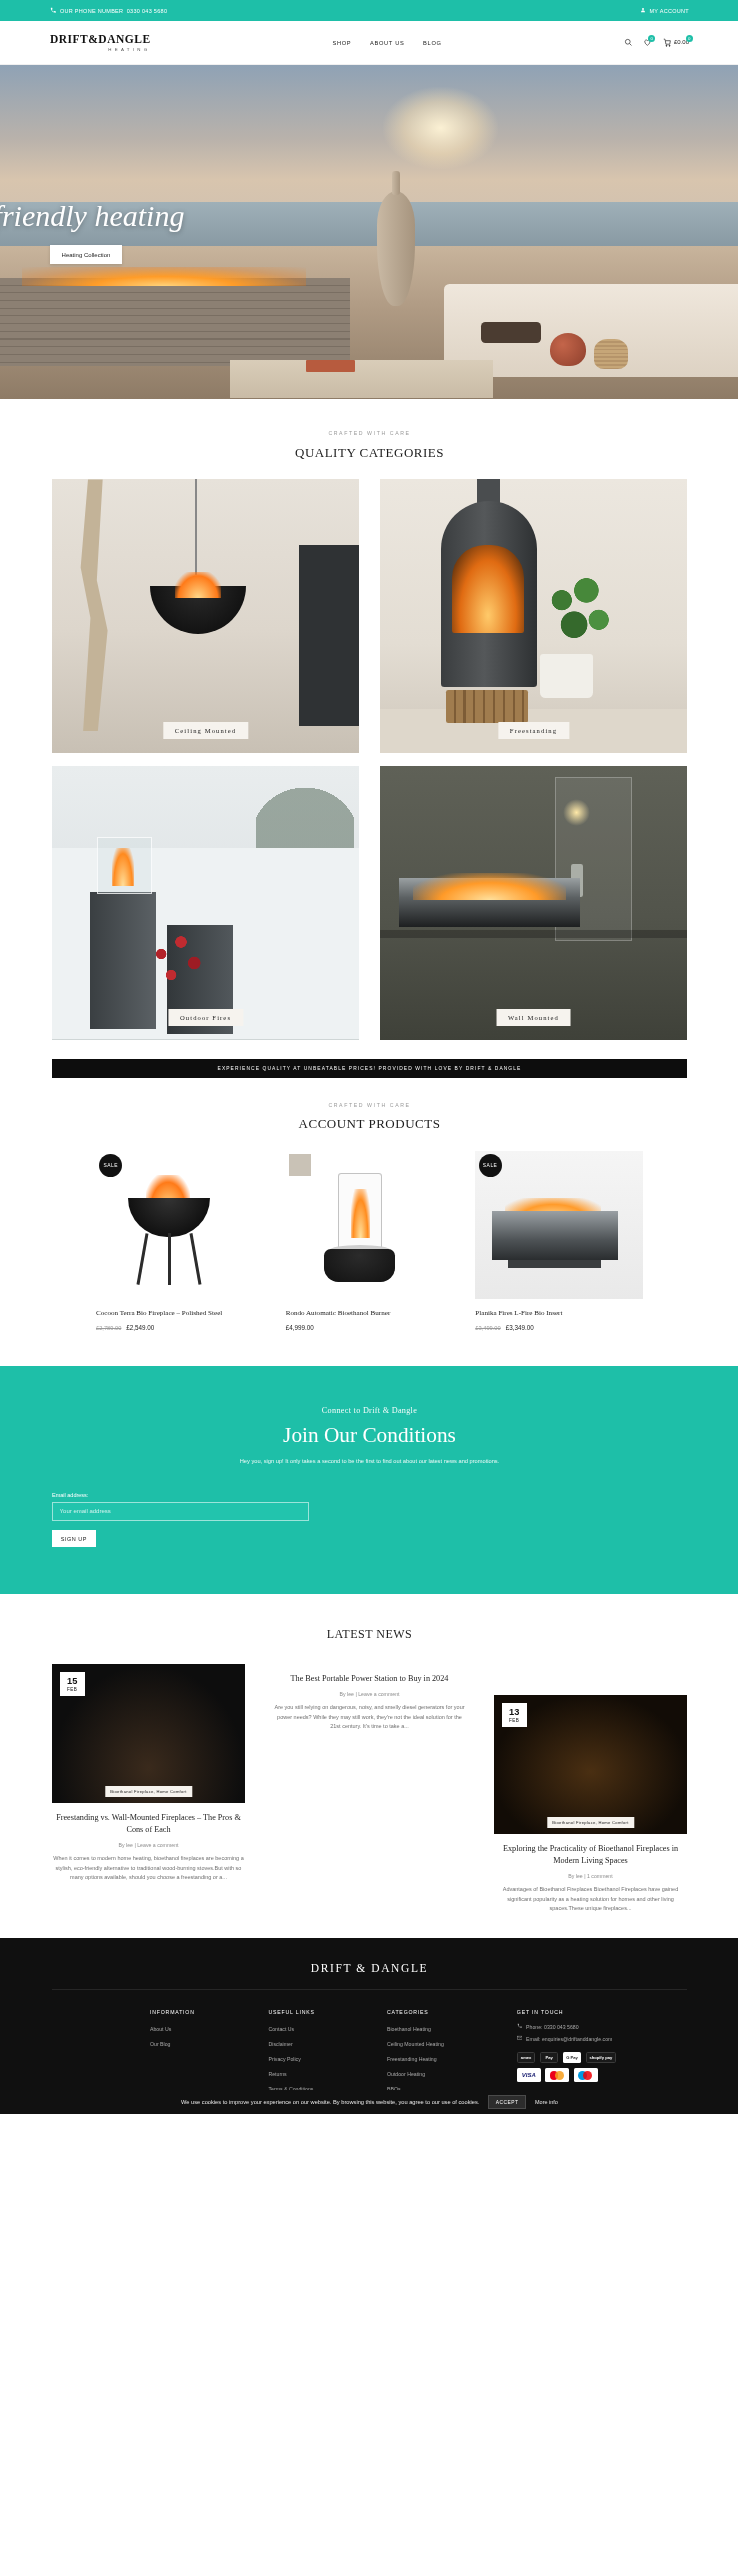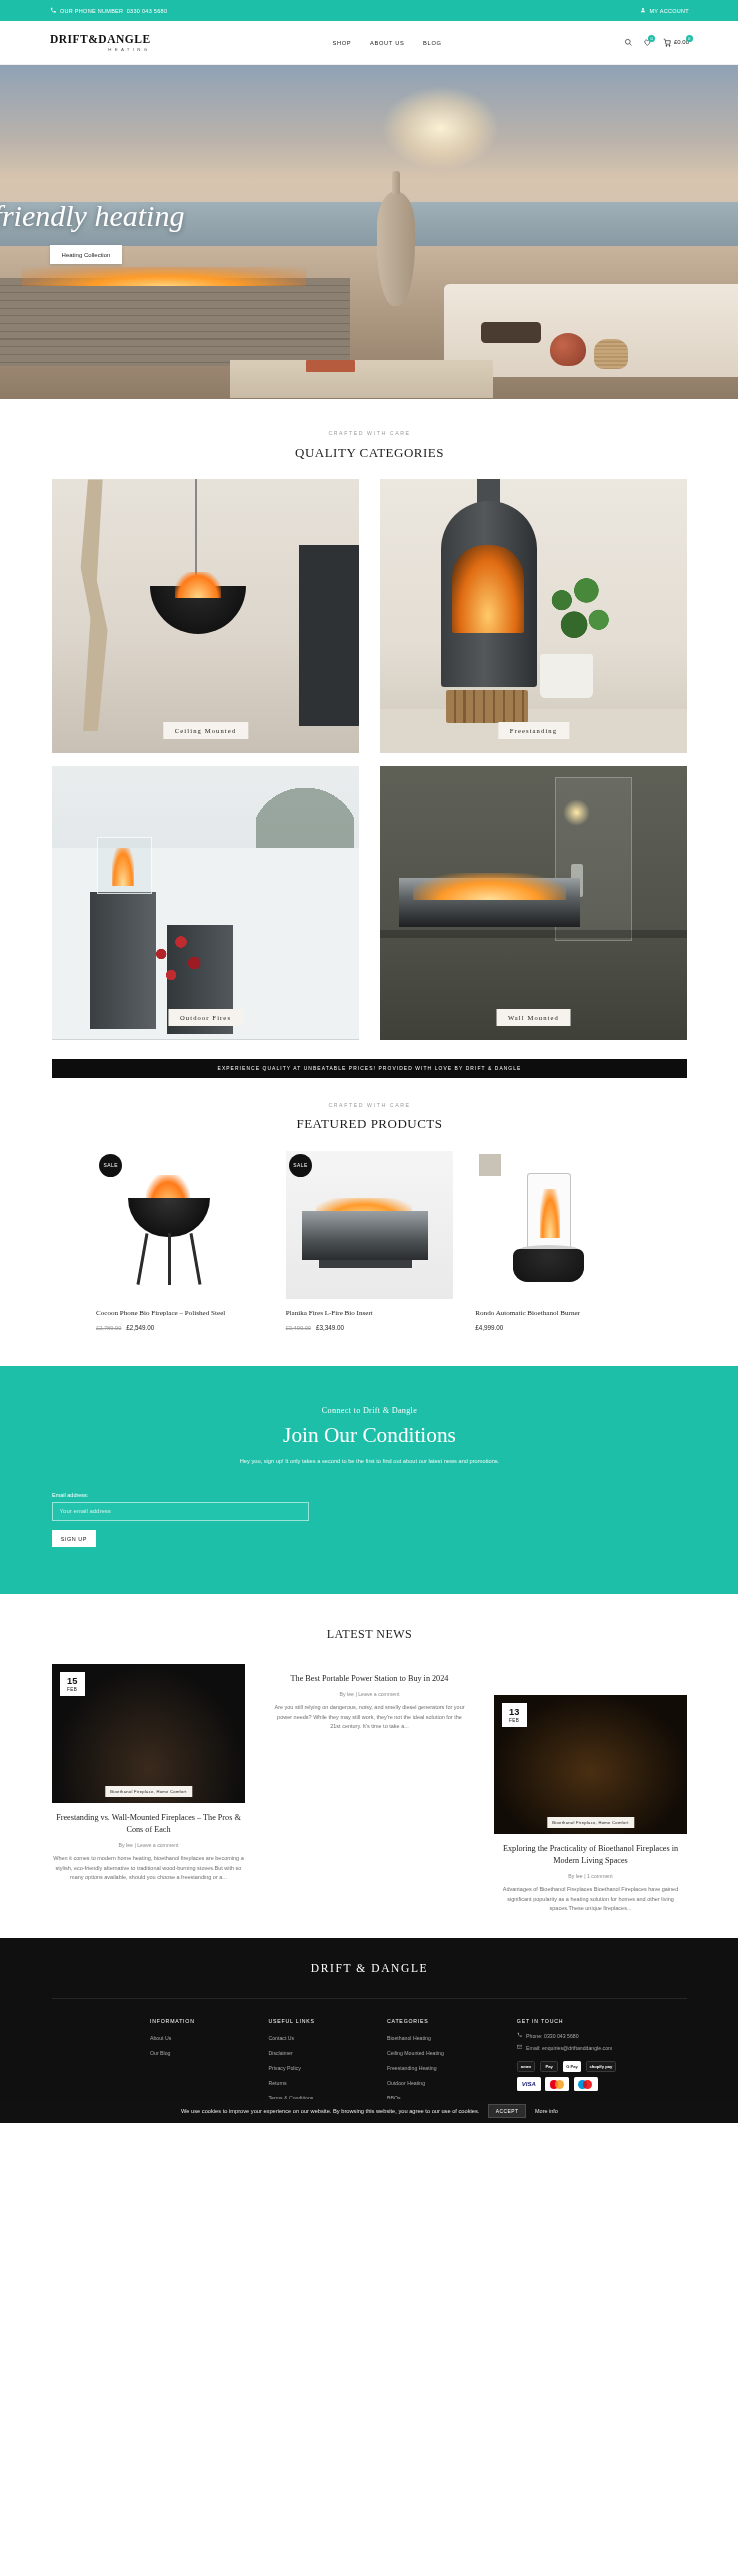--- a/index.html
+++ b/index.html
@@ -452,21 +452,21 @@
   .card-offset { margin-top: 31px; }
 
   
   .footer { background: #101010; color: #cfcfcf; padding: 24px 0 16.4px; }
   .footer-brand {
     text-align: center;
     font-family: "Liberation Serif", serif;
     font-size: 11.5px;
     letter-spacing: 1.6px;
     color: #ffffff;
-    padding-bottom: 24px;
+    padding-bottom: 15px;
     border-bottom: 0.5px solid #262626;
     width: 635px;
     margin: 0 auto 18.6px;
   }
   .footer-cols {
     width: 635px; margin: 0 auto;
     display: grid;
     grid-template-columns: 0.9fr 0.9fr 1fr 1.5fr;
     gap: 16.4px;
     padding-left: 98px;
@@ -659,70 +659,70 @@
         <div class="cat-label">Wall Mounted</div>
       </div>
 
     </div>
 
     <div class="promo-banner">EXPERIENCE QUALITY AT UNBEATABLE PRICES!  PROVIDED WITH LOVE by DRIFT &amp; DANGLE</div>
   </div>
 
   <div class="section" style="padding-top:24px;">
     <div class="eyebrow">CRAFTED WITH CARE</div>
-    <h2 class="sec-title">FEATURED PRODUCTS</h2>
+    <h2 class="sec-title">ACCOUNT PRODUCTS</h2>
     <div class="prod-grid">
 
       <div class="prod-card">
         <div class="prod-img">
           <div class="sale-badge">SALE</div>
           <div class="p-cocoon">
             <div class="flame"></div>
             <div class="bowl"></div>
             <div class="leg l1"></div>
             <div class="leg l2"></div>
             <div class="leg l3"></div>
           </div>
         </div>
-        <div class="prod-name">Cocoon Phone Bio Fireplace – Polished Steel</div>
+        <div class="prod-name">Cocoon Terra Bio Fireplace – Polished Steel</div>
         <div class="prod-price">
           <span class="old">£2,789.00</span>
           <span class="new">£2,549.00</span>
-        </div>
-      </div>
-
-      <div class="prod-card">
-        <div class="prod-img">
-          <div class="sale-badge">SALE</div>
-          <div class="p-planika">
-            <div class="fl"></div>
-            <div class="body"></div>
-            <div class="stand"></div>
-          </div>
-        </div>
-        <div class="prod-name">Planika Fires L-Fire Bio Insert</div>
-        <div class="prod-price">
-          <span class="old">£3,499.00</span>
-          <span class="new">£3,349.00</span>
         </div>
       </div>
 
       <div class="prod-card">
         <div class="prod-img">
           <div class="thumb-strip"></div>
           <div class="p-rondo">
             <div class="cyl"></div>
             <div class="fl"></div>
             <div class="ring"></div>
             <div class="base"></div>
           </div>
         </div>
         <div class="prod-name">Rondo Automatic Bioethanol Burner</div>
         <div class="prod-price">
           <span class="new">£4,999.00</span>
+        </div>
+      </div>
+
+      <div class="prod-card">
+        <div class="prod-img">
+          <div class="sale-badge">SALE</div>
+          <div class="p-planika">
+            <div class="fl"></div>
+            <div class="body"></div>
+            <div class="stand"></div>
+          </div>
+        </div>
+        <div class="prod-name">Planika Fires L-Fire Bio Insert</div>
+        <div class="prod-price">
+          <span class="old">£3,499.00</span>
+          <span class="new">£3,349.00</span>
         </div>
       </div>
 
     </div>
   </div>
 
   <div class="newsletter">
     <div class="nl-eyebrow">Connect to Drift &amp; Dangle</div>
     <h2 class="nl-title">Join Our Conditions</h2>
     <div class="nl-sub">Hey you, sign up! It only takes a second to be the first to find out about our latest news and promotions.</div>

